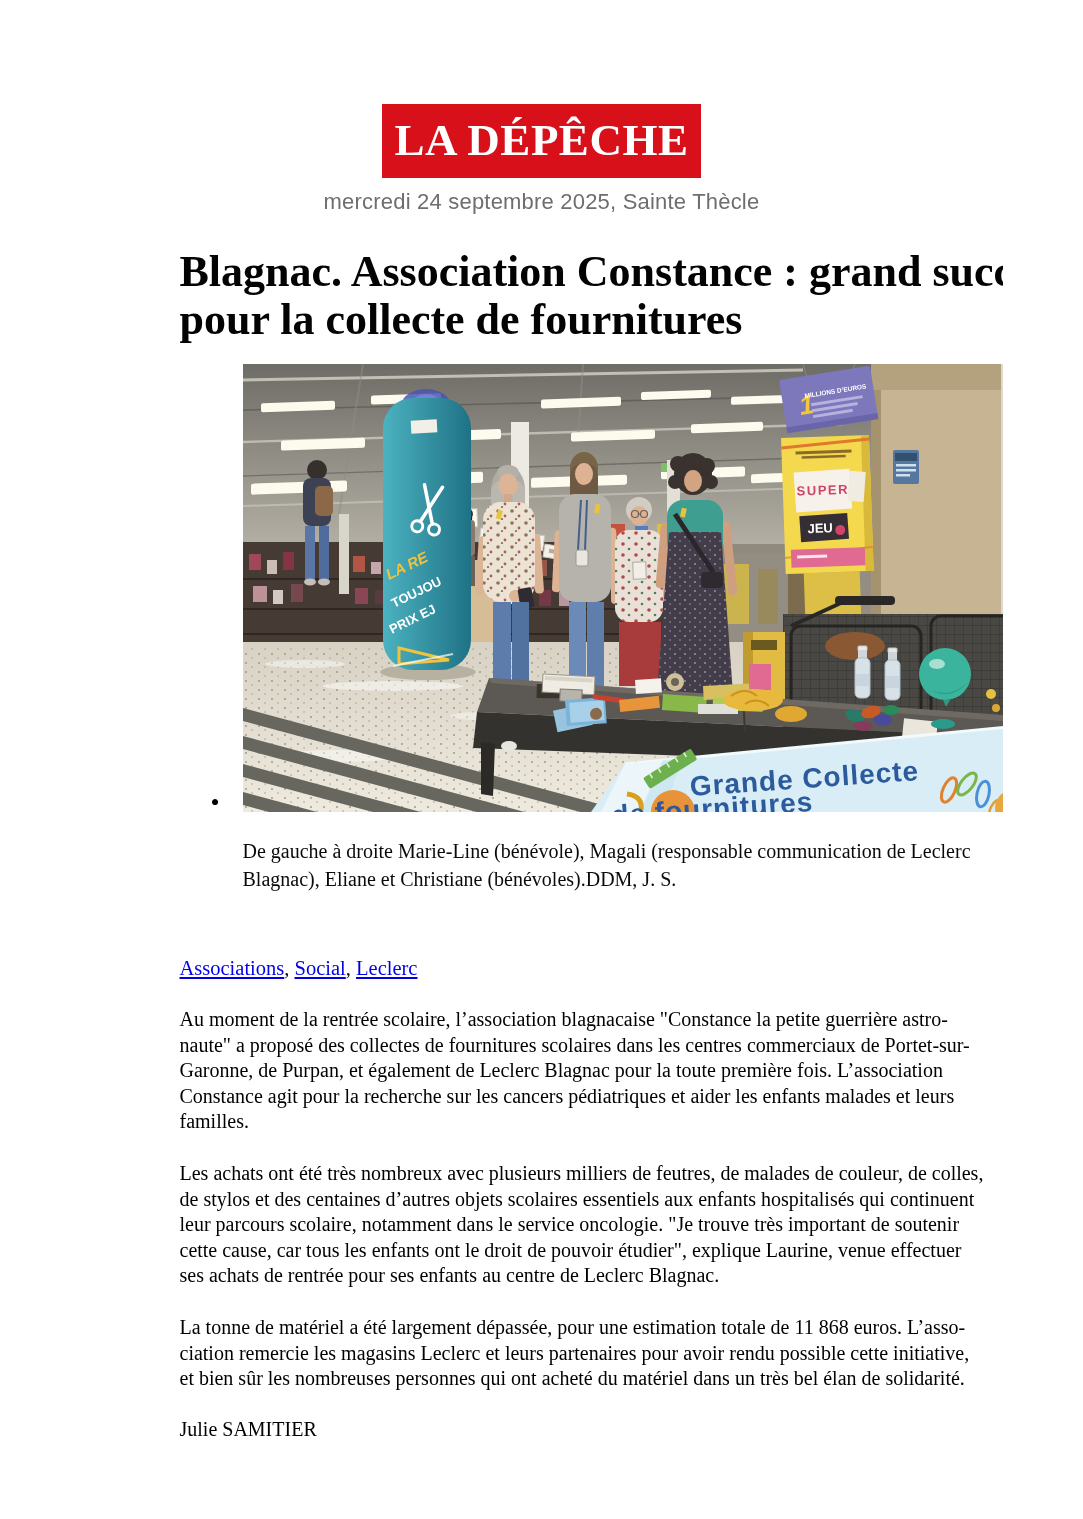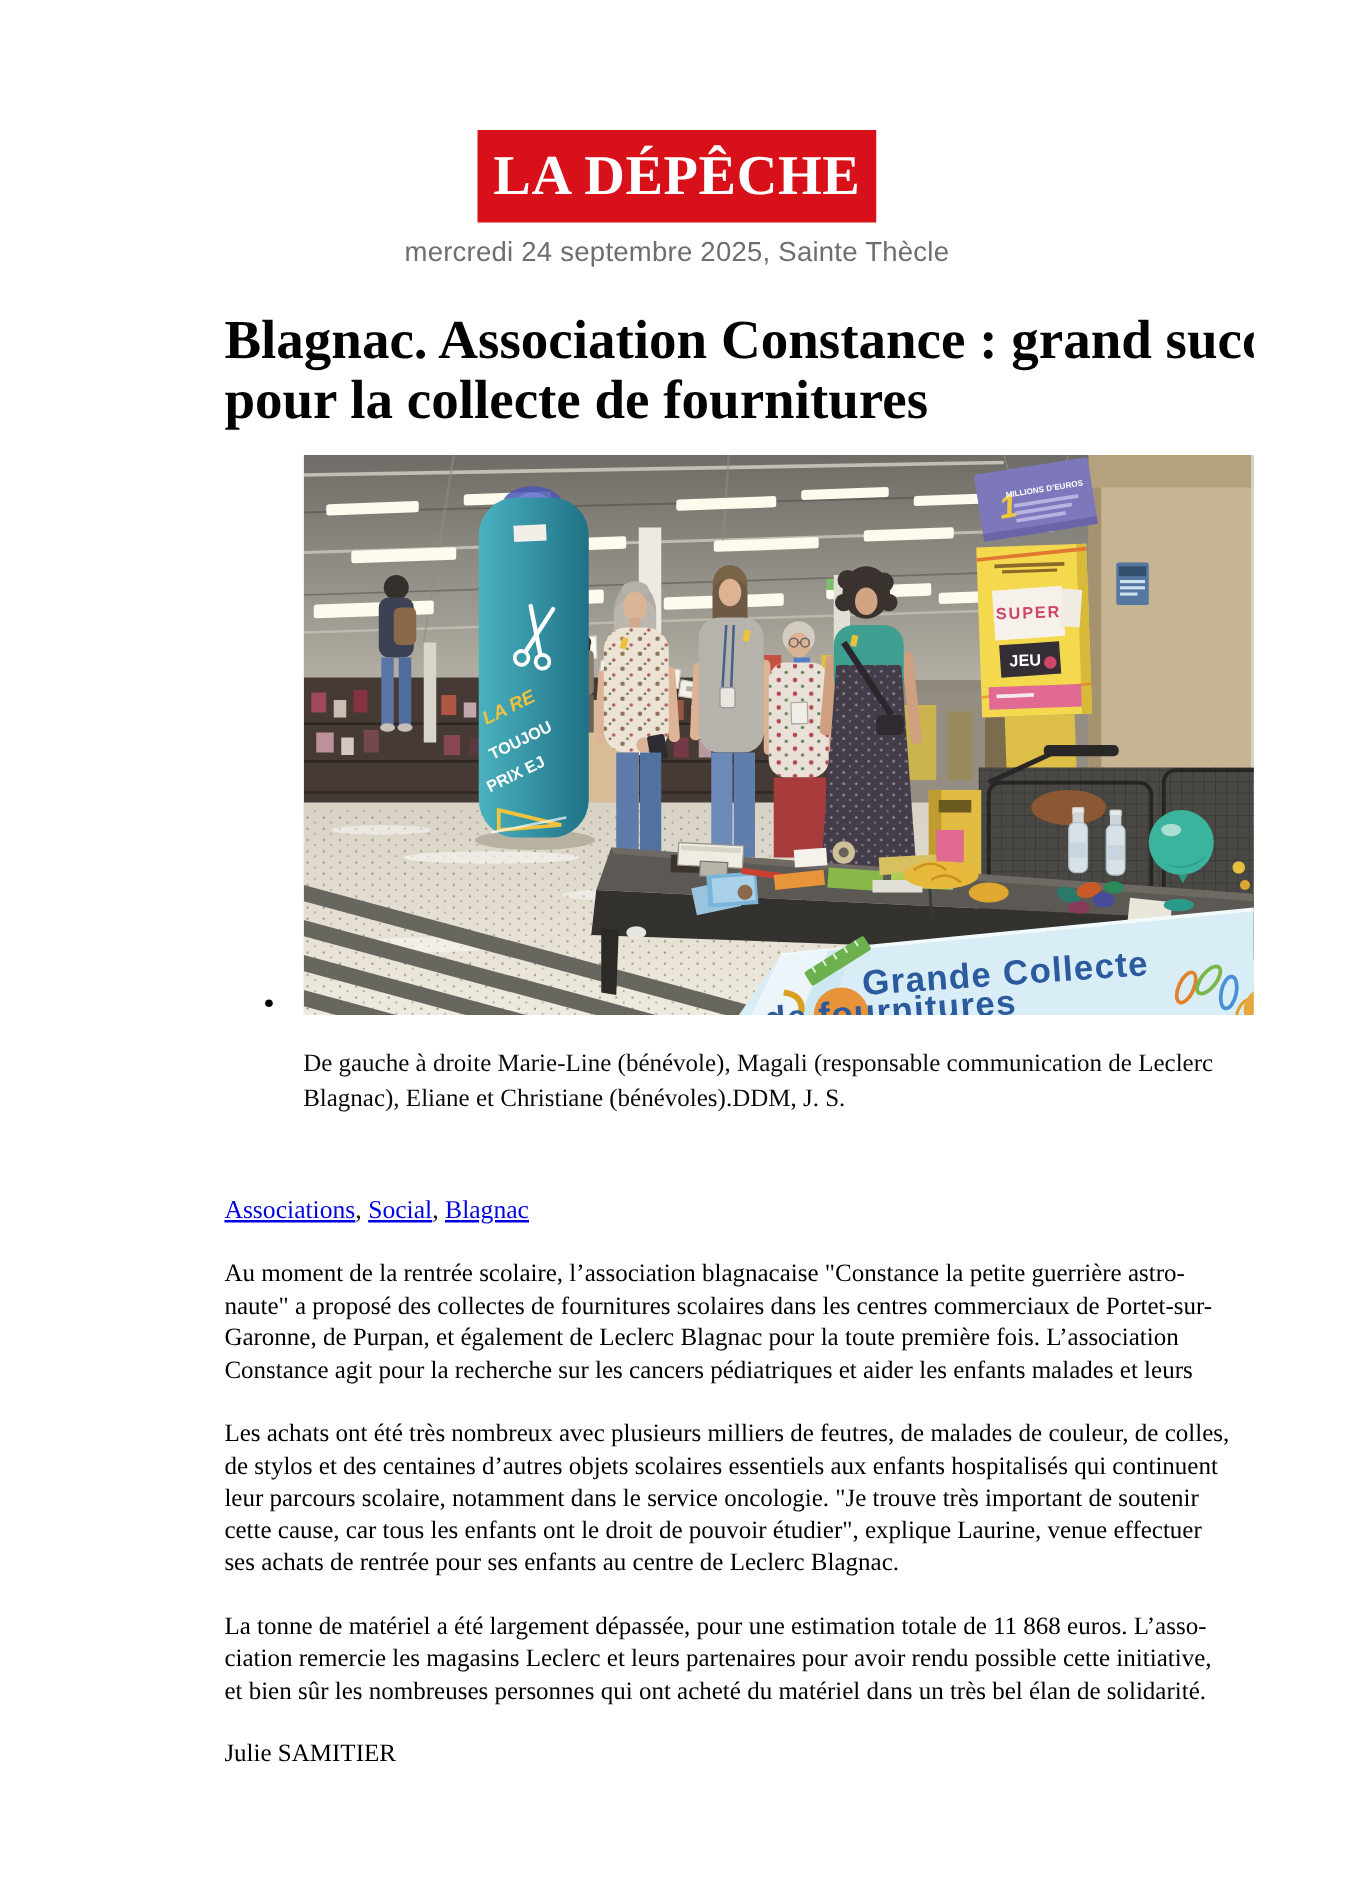--- a/index.html
+++ b/index.html
@@ -476,28 +476,29 @@
 
     <figcaption>
 
     <div class="caption-line">De gauche à droite Marie-Line (bénévole), Magali (responsable communication de Leclerc</div>
         <div class="caption-line">Blagnac), Eliane et Christiane (bénévoles).DDM, J. S.</div>
       </figcaption>
   </figure>
 
   <nav class="tags">
     
-  <span class="tag-item"><a href="#" class="tag-link">Associations</a><span class="tag-sep">, </span></span><span class="tag-item"><a href="#" class="tag-link">Social</a><span class="tag-sep">, </span></span><span class="tag-item"><a href="#" class="tag-link">Blagnac</a><span class="tag-sep"></span></span></nav>
+  <span class="tag-item"><a href="#" class="tag-link">Associations</a><span class="tag-sep">, </span></span><span class="tag-item"><a href="#" class="tag-link">Social</a><span class="tag-sep">, </span></span><span class="tag-item"><a href="#" class="tag-link">Leclerc</a><span class="tag-sep"></span></span></nav>
 
   <div class="body-block">
 
   <span class="tline">Au moment de la rentrée scolaire, l’association blagnacaise "Constance la petite guerrière astro-</span>
       <span class="tline">naute" a proposé des collectes de fournitures scolaires dans les centres commerciaux de Portet-sur-</span>
       <span class="tline">Garonne, de Purpan, et également de Leclerc Blagnac pour la toute première fois. L’association</span>
       <span class="tline">Constance agit pour la recherche sur les cancers pédiatriques et aider les enfants malades et leurs</span>
+      <span class="tline">familles.</span>
     </div>
   <div class="body-block">
 
   <span class="tline">Les achats ont été très nombreux avec plusieurs milliers de feutres, de malades de couleur, de colles,</span>
       <span class="tline">de stylos et des centaines d’autres objets scolaires essentiels aux enfants hospitalisés qui continuent</span>
       <span class="tline">leur parcours scolaire, notamment dans le service oncologie. "Je trouve très important de soutenir</span>
       <span class="tline">cette cause, car tous les enfants ont le droit de pouvoir étudier", explique Laurine, venue effectuer</span>
       <span class="tline">ses achats de rentrée pour ses enfants au centre de Leclerc Blagnac.</span>
     </div>
   <div class="body-block">

